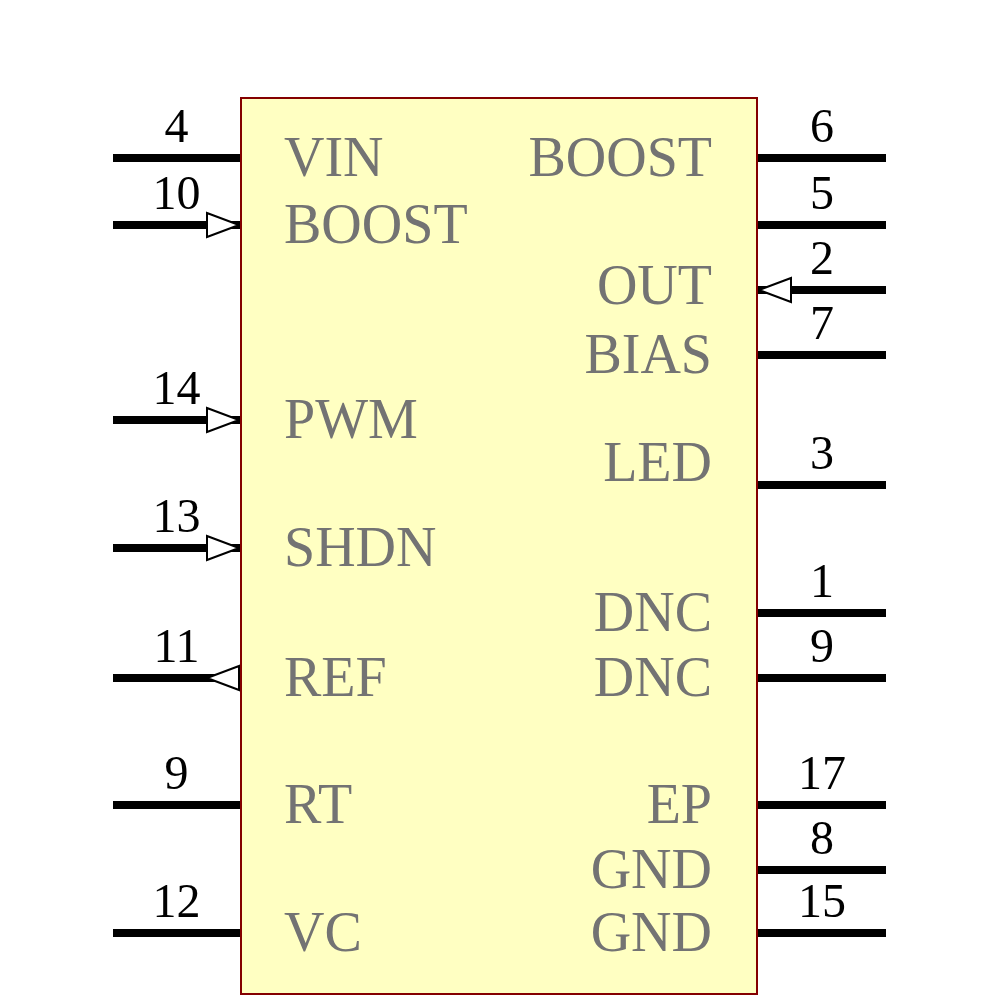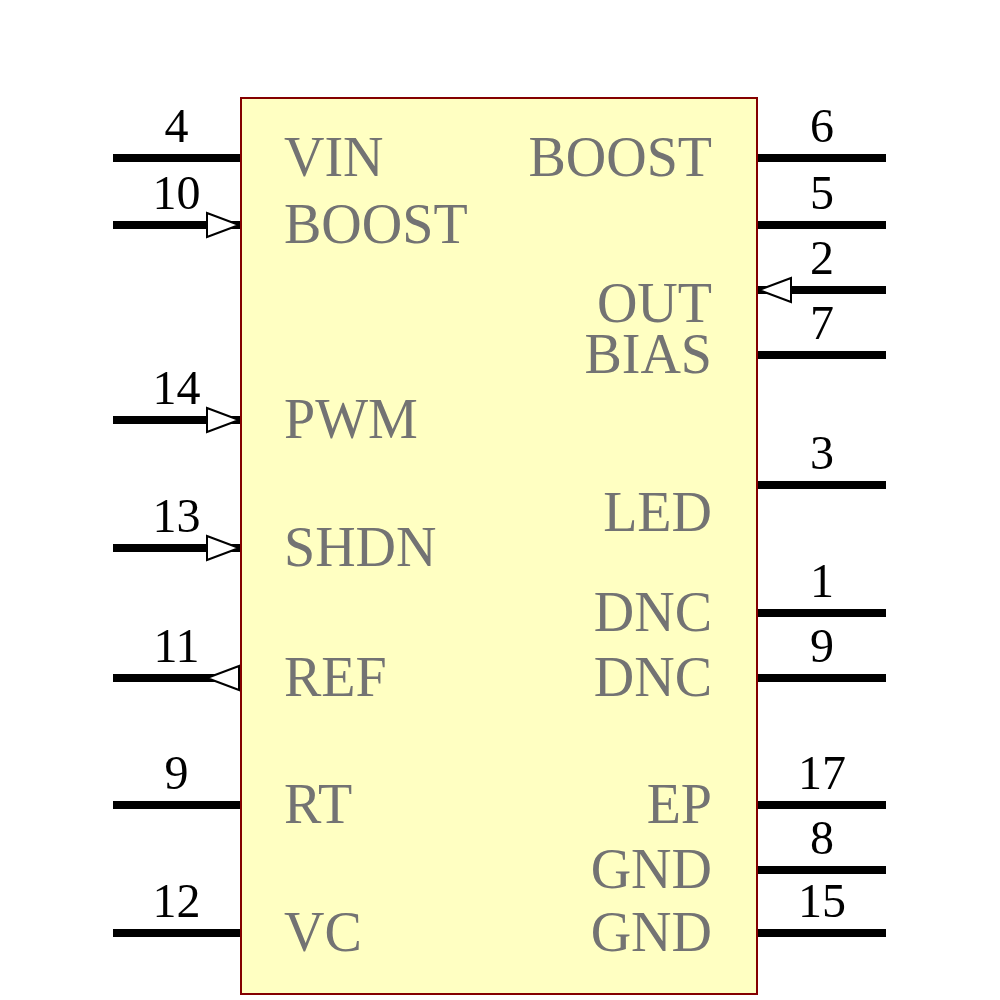--- a/index.html
+++ b/index.html
@@ -155,22 +155,22 @@
 
   <span class="pin-label left" style="top:158px">VIN</span>
   <span class="pin-label left" style="top:225px">BOOST</span>
   <span class="pin-label left" style="top:420px">PWM</span>
   <span class="pin-label left" style="top:548px">SHDN</span>
   <span class="pin-label left" style="top:678px">REF</span>
   <span class="pin-label left" style="top:805px">RT</span>
   <span class="pin-label left" style="top:933px">VC</span>
 
   <span class="pin-label right" style="top:158px">BOOST</span>
-  <span class="pin-label right" style="top:304px">OUT</span>
+  <span class="pin-label right" style="top:286px">OUT</span>
   <span class="pin-label right" style="top:355px">BIAS</span>
-  <span class="pin-label right" style="top:513px">LED</span>
+  <span class="pin-label right" style="top:463px">LED</span>
   <span class="pin-label right" style="top:613px">DNC</span>
   <span class="pin-label right" style="top:678px">DNC</span>
   <span class="pin-label right" style="top:805px">EP</span>
   <span class="pin-label right" style="top:870px">GND</span>
   <span class="pin-label right" style="top:933px">GND</span>
 
 </div>
 
 </body></html>

